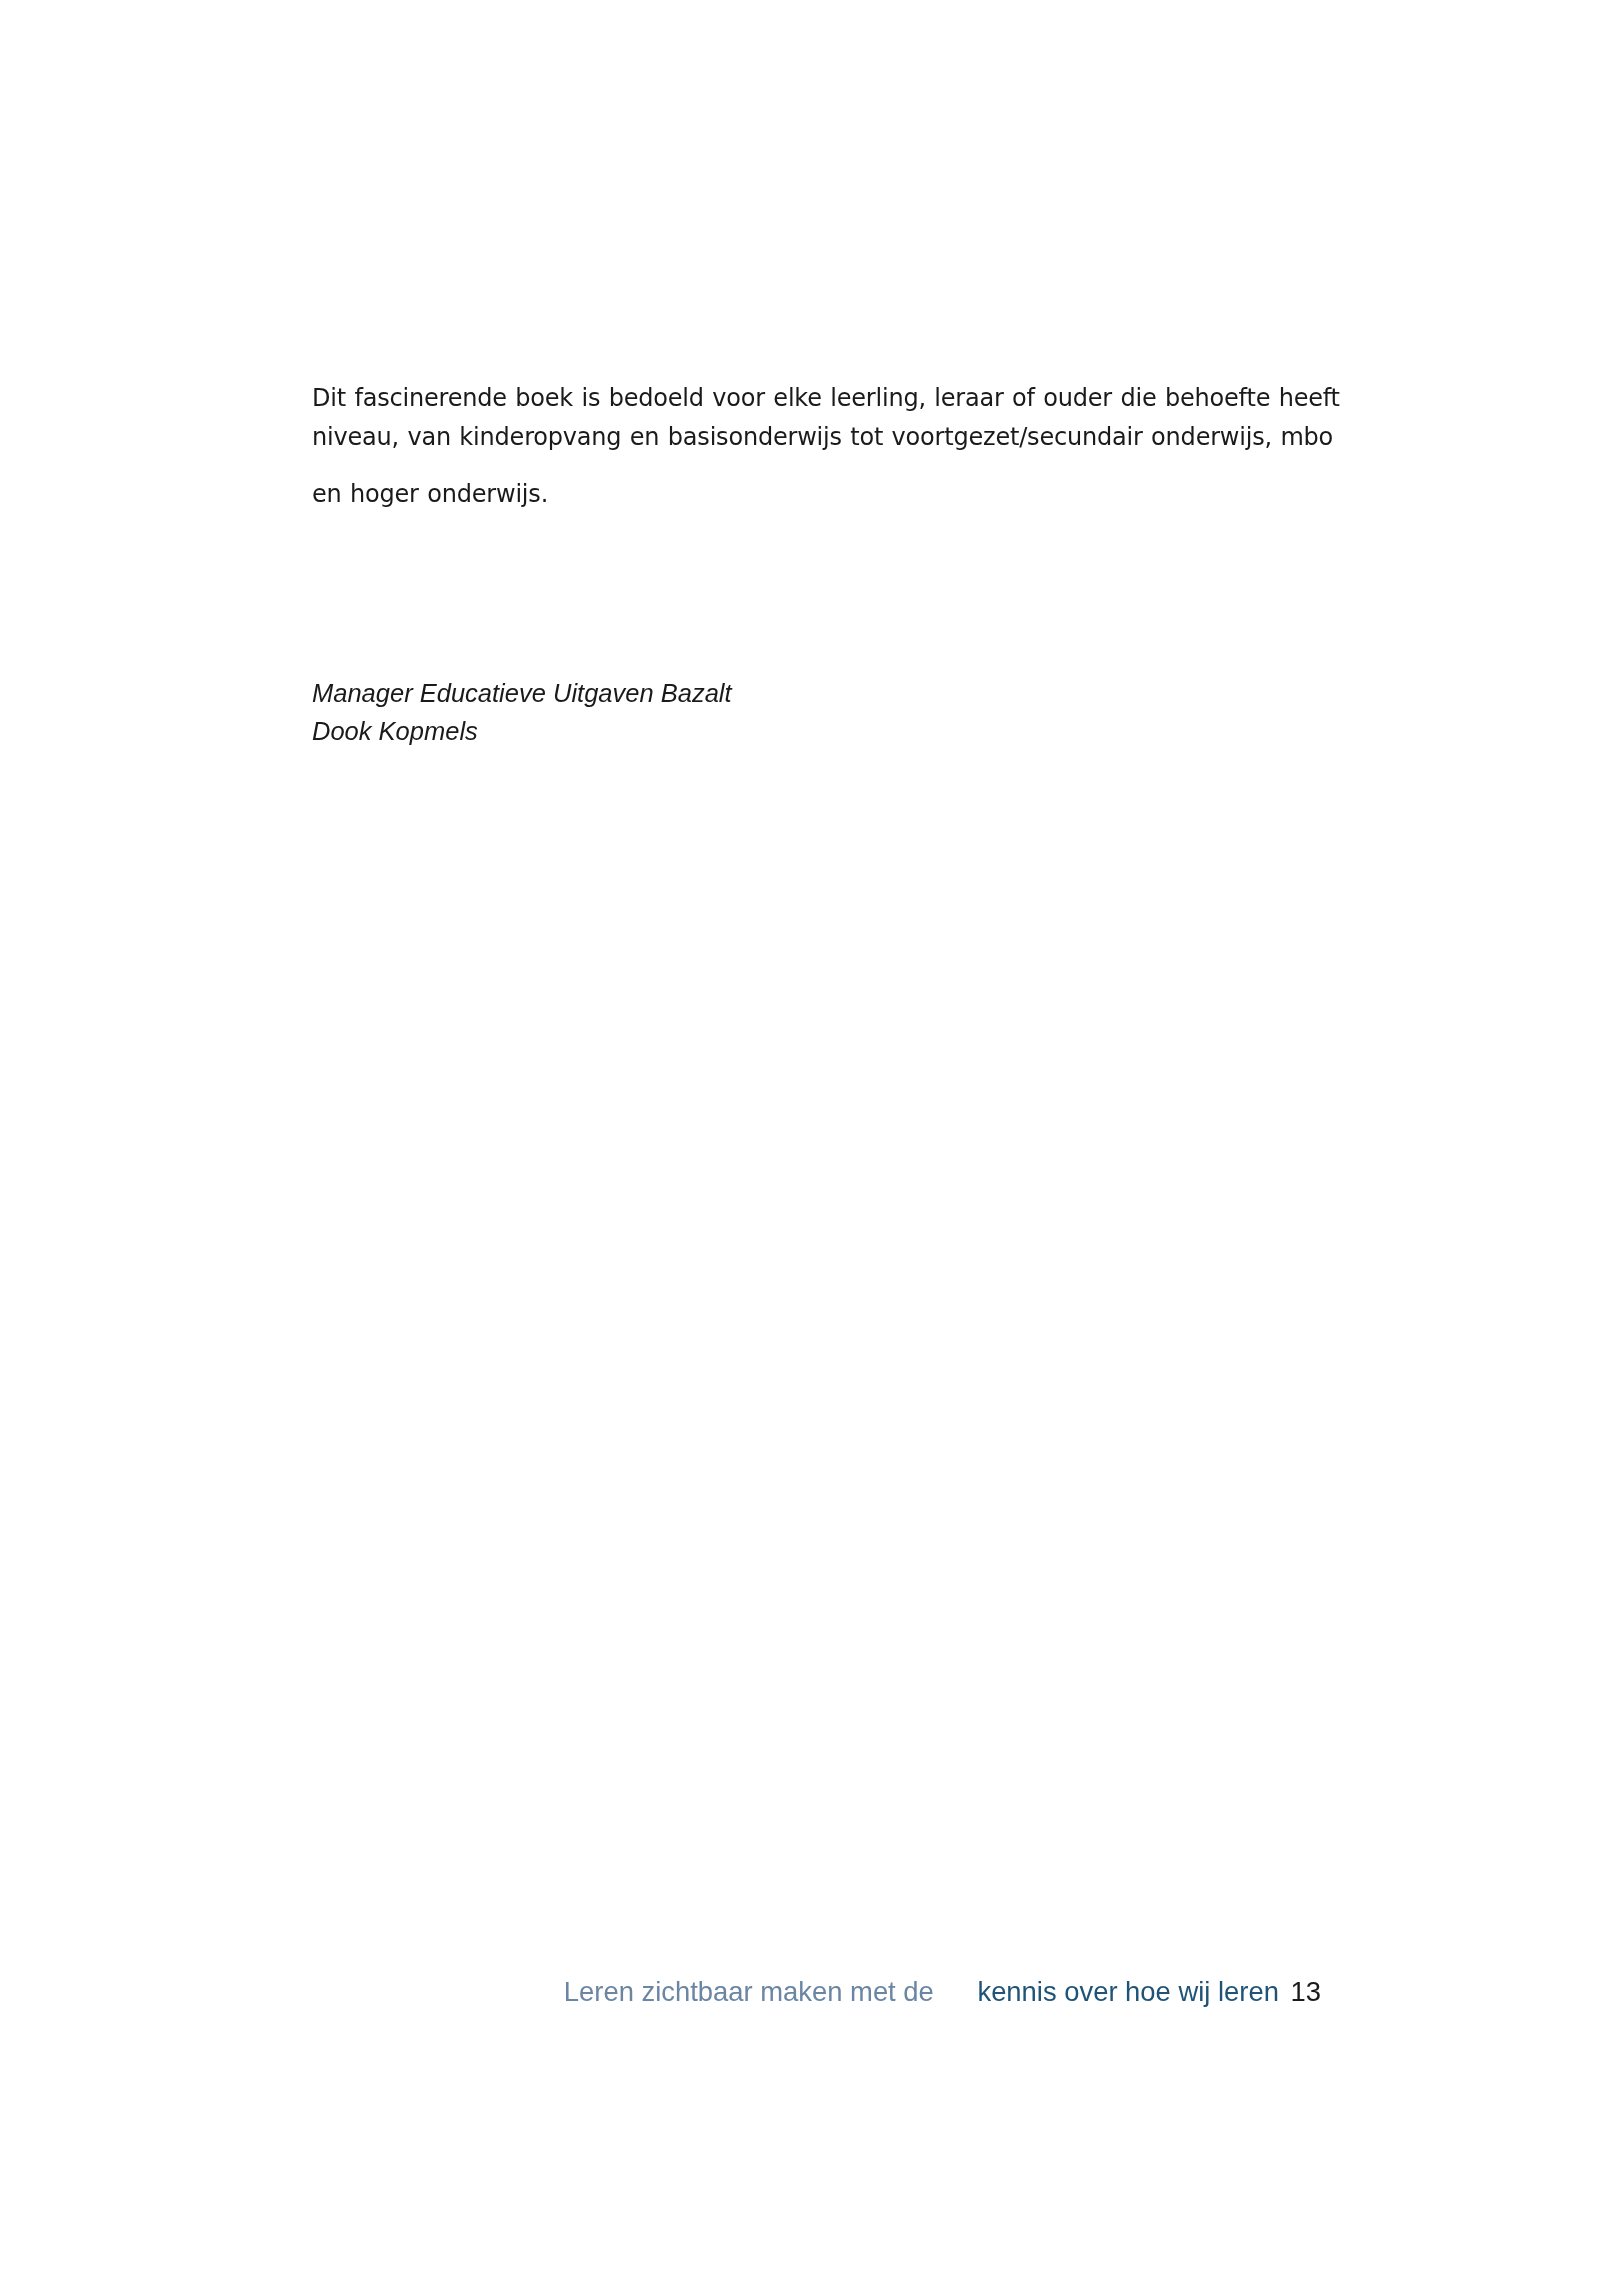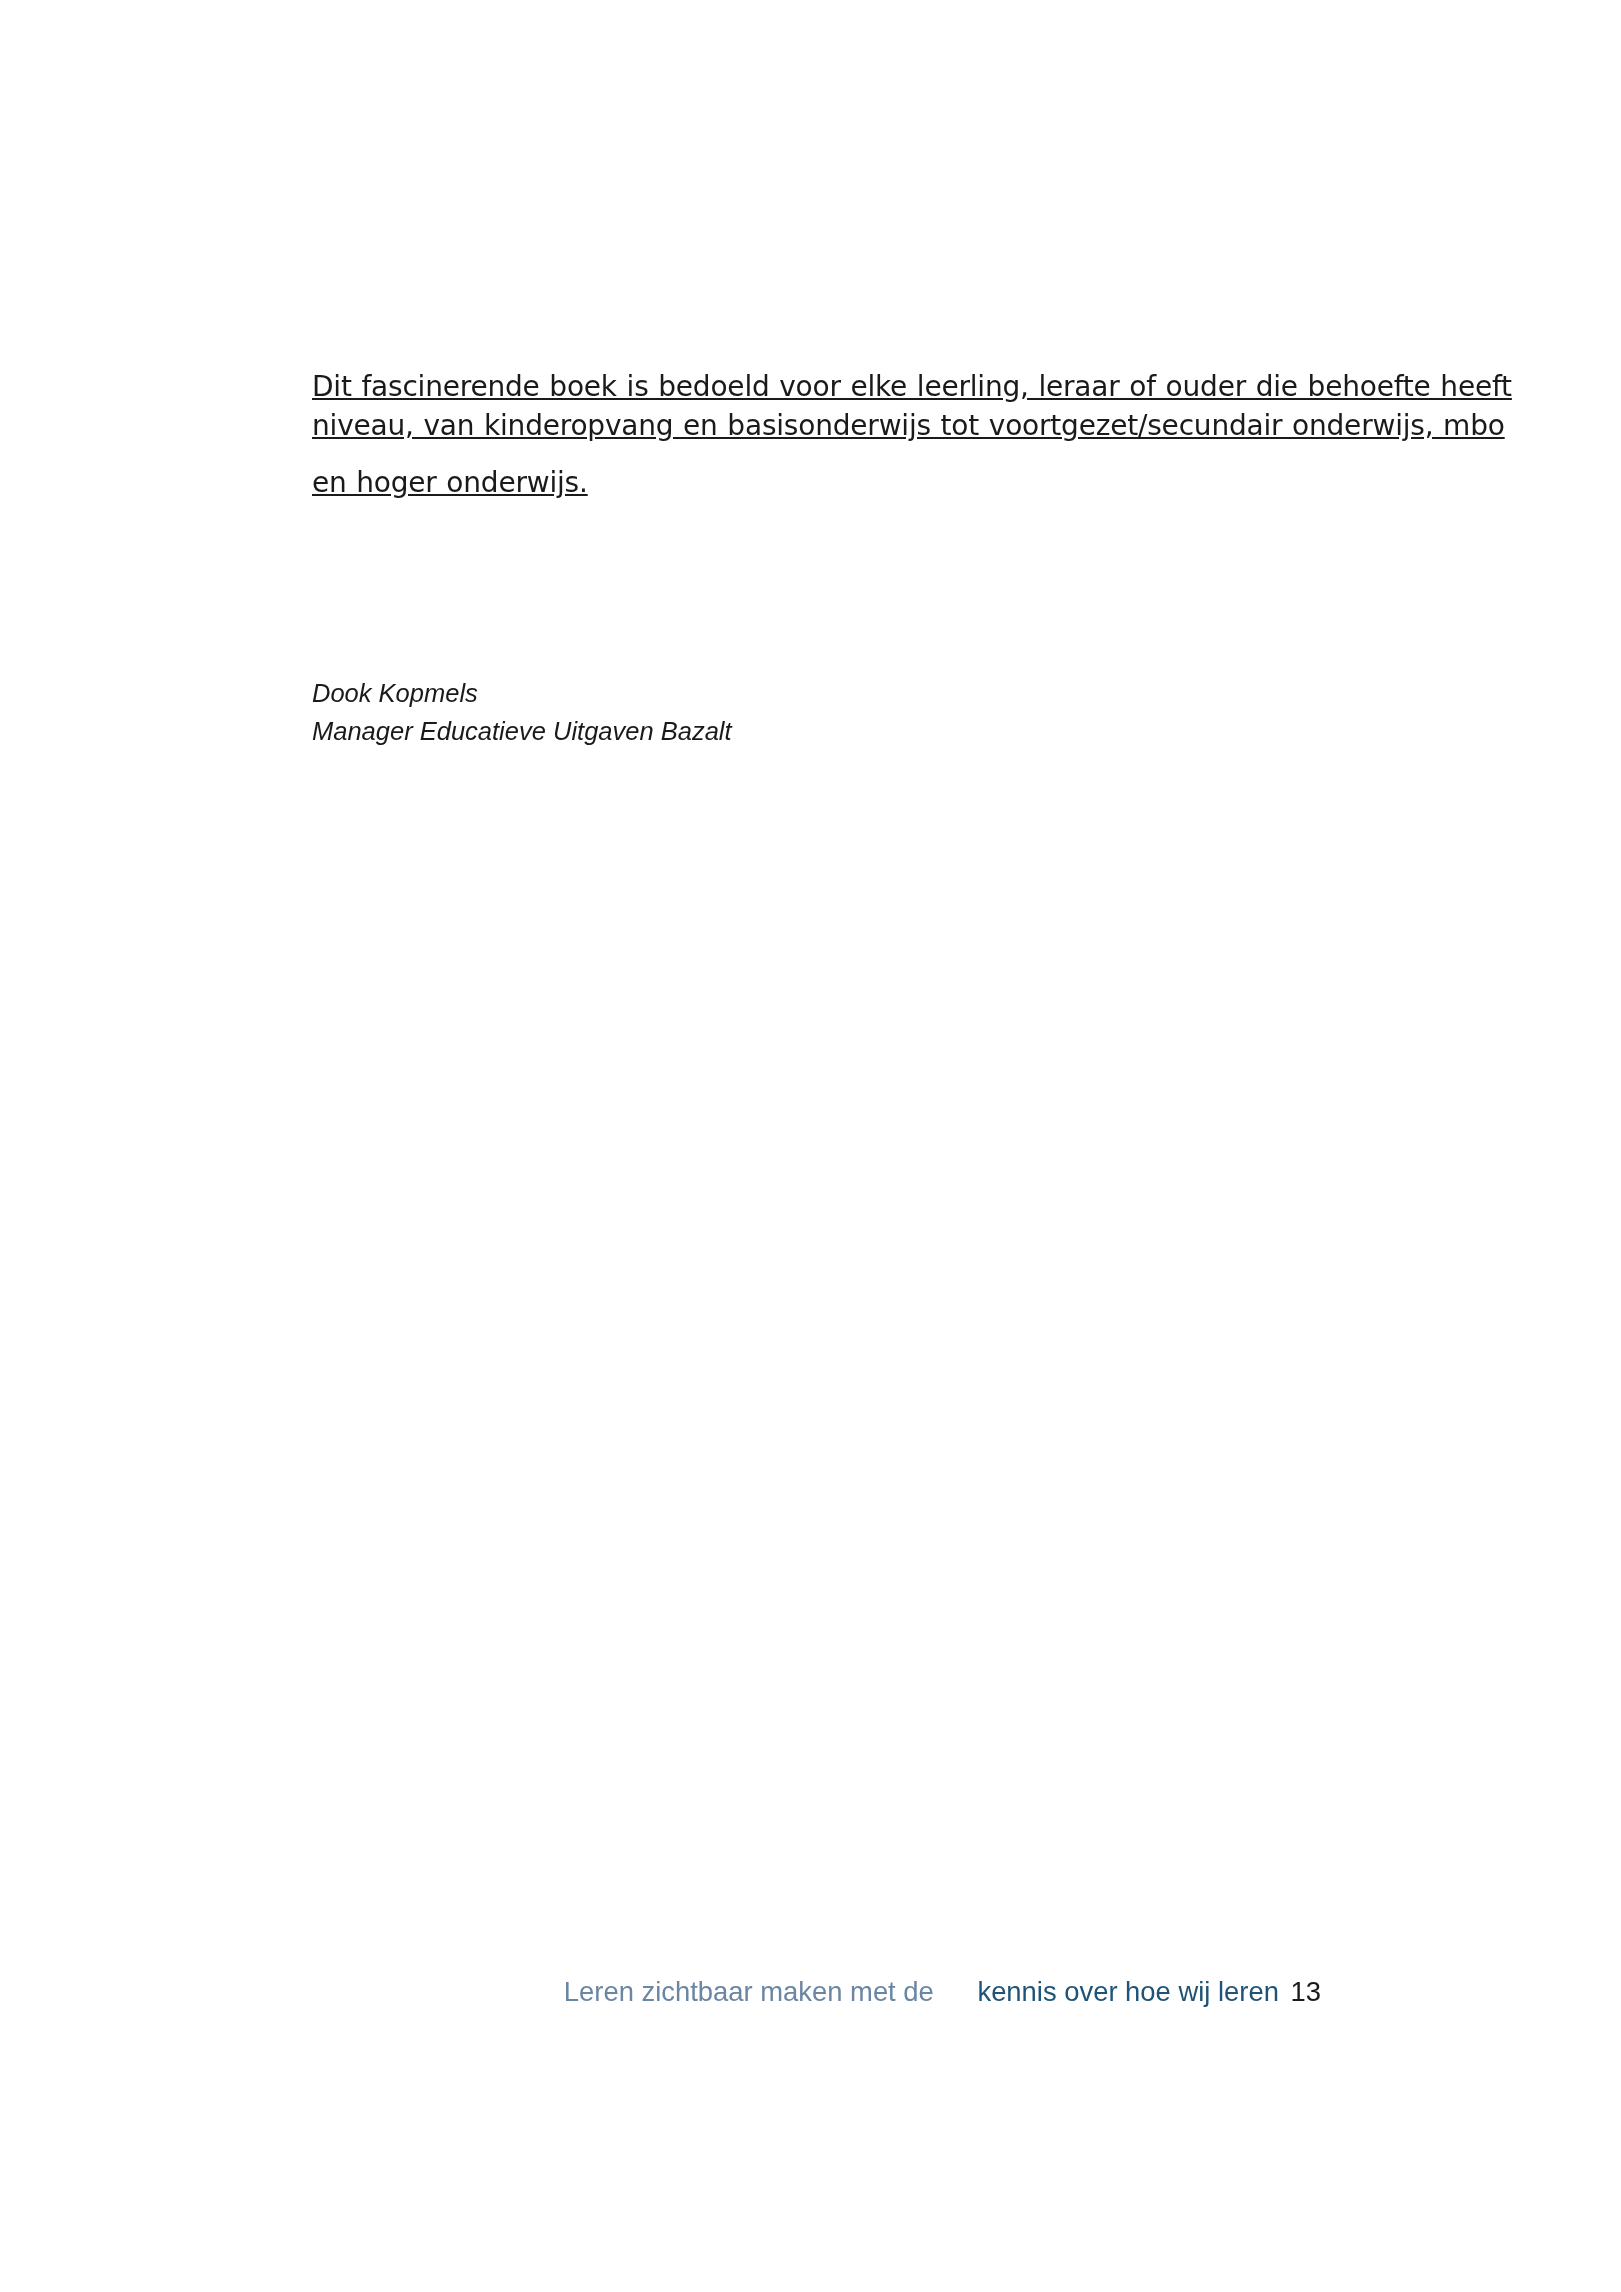--- a/index.html
+++ b/index.html
@@ -9,30 +9,29 @@
     }
     body {
       width: 1621px;
       height: 2293px;
       position: relative;
       overflow: hidden;
     }
     .body-text {
       position: absolute;
       left: 312px;
-      top: 367px;
+      top: 379px;
       width: 1012px;
       font-family: "DejaVu Sans", sans-serif;
-      font-size: 28px;
+      font-size: 24px;
       line-height: 39px;
       color: #1a1a1a;
       text-align: justify;
       letter-spacing: -0.2px;
       word-spacing: 1px;
-      text-decoration: underline;
     }
     .body-text .line {
       display: block;
       text-align: justify;
       text-align-last: justify;
       white-space: nowrap;
     }
     .body-text .line.last {
       text-align-last: left;
       margin-top: 18px;
@@ -64,22 +63,22 @@
 </head>
 <body>
 
 <div class="body-text">
   <span class="line">Dit fascinerende boek is bedoeld voor elke leerling, leraar of ouder die behoefte heeft</span>
   <span class="line">niveau, van kinderopvang en basisonderwijs tot voortgezet/secundair onderwijs, mbo</span>
   <span class="line last">en hoger onderwijs.</span>
 </div>
 
 <div class="signature">
+  <div>Manager Educatieve Uitgaven Bazalt</div>
   <div>Dook Kopmels</div>
-  <div>Manager Educatieve Uitgaven Bazalt</div>
 </div>
 
 <div class="footer">
   <span class="prefix">Leren zichtbaar maken met de</span>
   <span class="emph">kennis over hoe wij leren</span>
   <span class="page-num">13</span>
 </div>
 
 
 </body></html>

